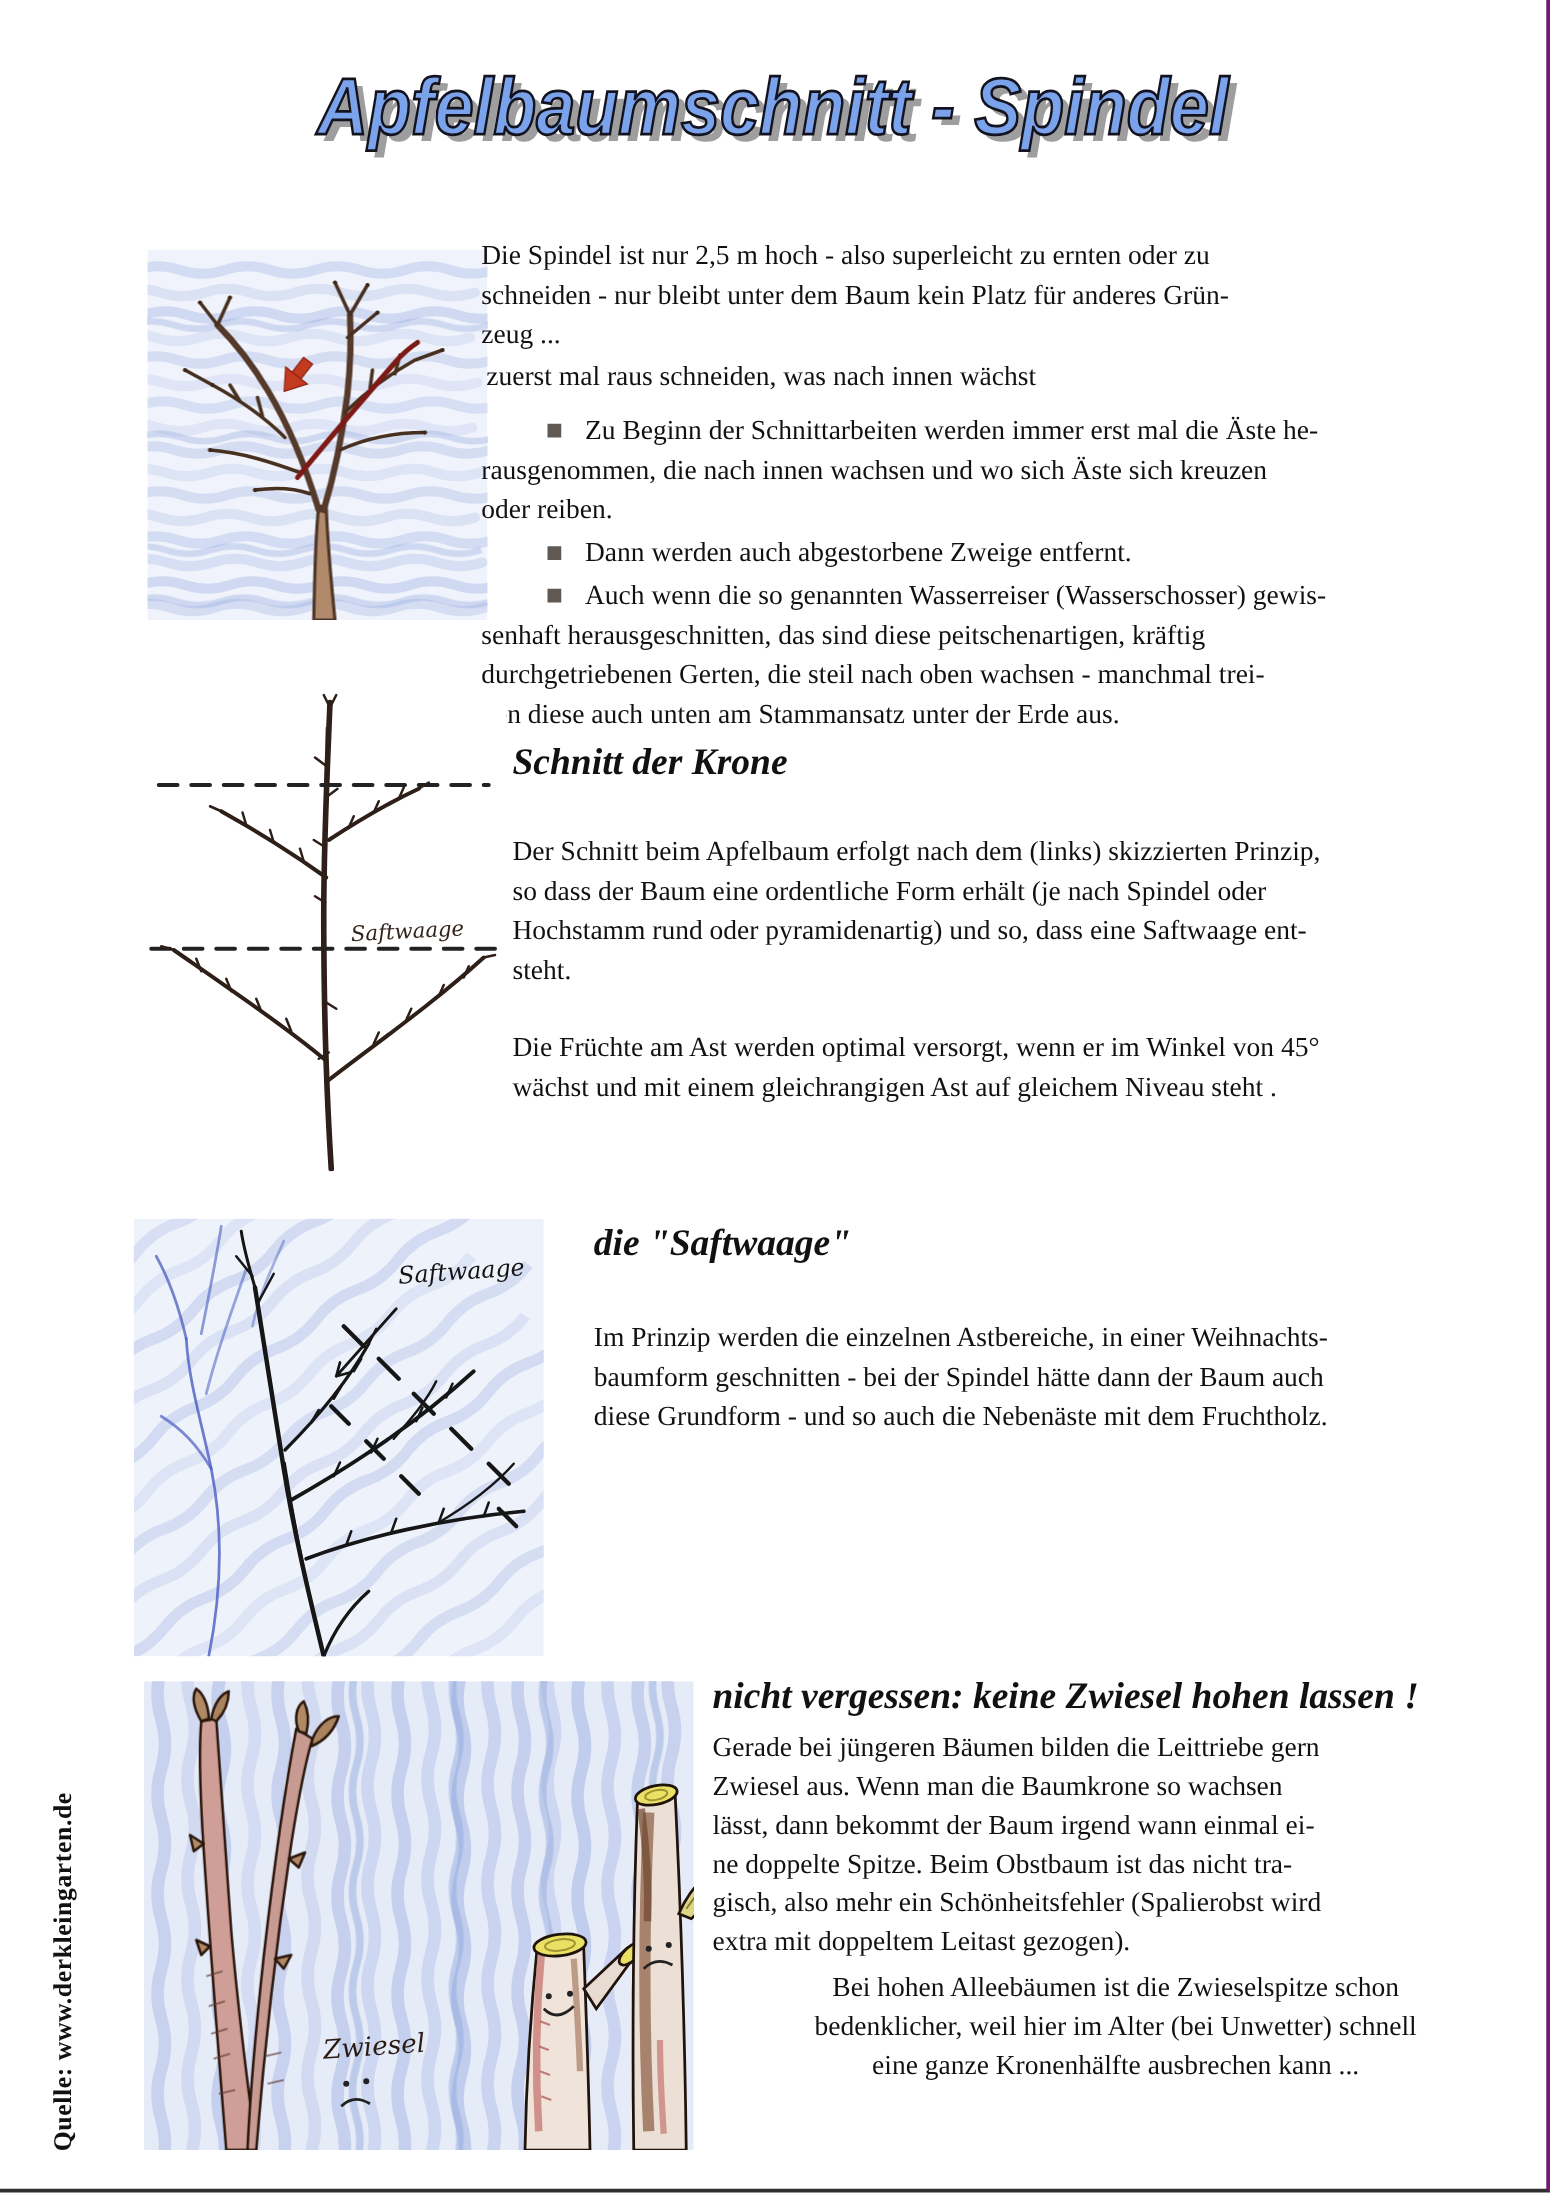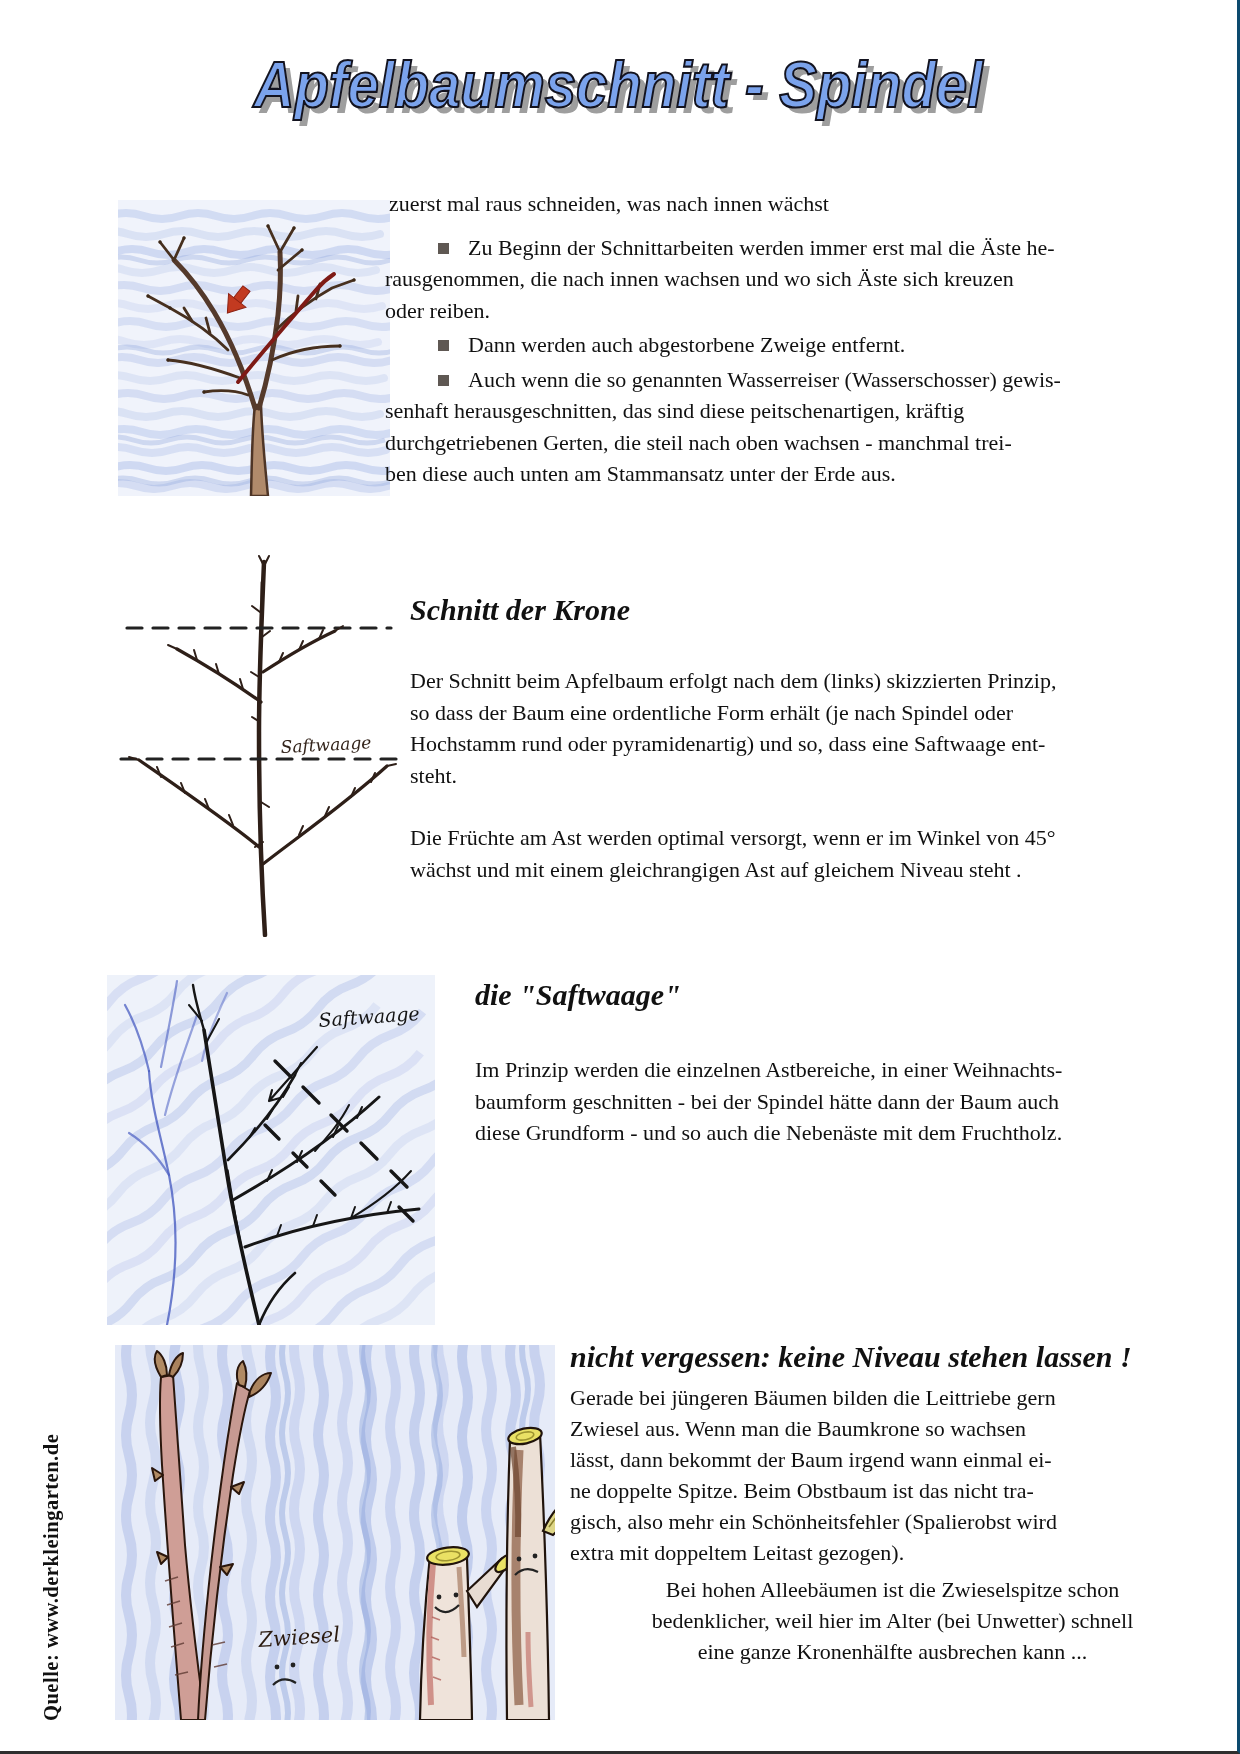--- a/index.html
+++ b/index.html
@@ -1,21 +1,21 @@
 <!DOCTYPE html>
 <html><head>
 <meta charset="utf-8">
 <style>
   html,body{margin:0;padding:0;background:#888;}
   #page{
     position:relative;
     width:1240px;height:1754px;
     background:#ffffff;
     box-sizing:border-box;
-    border-right:3px solid #0c4a6e;
+    border-right:3px solid #701a75;
     border-bottom:3px solid #2e2e2e;
     overflow:hidden;
     font-family:"Liberation Serif","DejaVu Serif",serif;
     color:#111;
     text-decoration:underline;
   }
   .doc-title{
     position:absolute;top:48px;left:0;width:100%;
     text-align:center;
   }
@@ -124,20 +124,23 @@
         <path d="M120,182 C146,150 172,120 198,90 C204,83 210,78 216,74" stroke="#7e1a15" stroke-width="4"></path>
         <g transform="translate(118,102) rotate(38)" fill="#c23a20" stroke="#8d2112" stroke-width="1">
           <rect x="-4.5" y="-17" width="9" height="16"></rect>
           <polygon points="-11,-2 11,-2 0,14"></polygon>
         </g>
       </g>
     </svg>
   </div>
 
   <div class="txtcol" style="left:385px;top:188px;width:760px;">
+    <p class="para lines">Die Spindel ist nur 2,5 m hoch - also superleicht zu ernten oder zu
+schneiden - nur bleibt unter dem Baum kein Platz für anderes Grün-
+zeug ...</p>
     <p class="para" style="padding-left:4px;">zuerst mal raus schneiden, was nach innen wächst</p>
     <div class="gap"></div>
     <div class="bullet-item">
       <span class="bullet-sq"></span><span class="lines">Zu Beginn der Schnittarbeiten werden immer erst mal die Äste he-
 rausgenommen, die nach innen wachsen und wo sich Äste sich kreuzen
 oder reiben.</span>
     </div>
     <div class="bullet-item">
       <span class="bullet-sq"></span><span class="lines">Dann werden auch abgestorbene Zweige entfernt.</span>
     </div>
@@ -337,21 +340,21 @@
       </g>
       <g>
         <circle cx="404" cy="214" r="2.4" fill="#222"></circle>
         <circle cx="420" cy="211" r="2.4" fill="#222"></circle>
         <path d="M400,230 Q410,220 423,227" fill="none" stroke="#222" stroke-width="2.2"></path>
       </g>
     </svg>
   </div>
 
   <div class="txtcol" style="left:570px;top:1342px;width:645px;line-height:31px;">
-    <h2 class="sec-heading">nicht vergessen: keine Niveau stehen lassen !</h2>
+    <h2 class="sec-heading">nicht vergessen: keine Zwiesel hohen lassen !</h2>
     <p class="para lines" style="margin-top:10px;">Gerade bei jüngeren Bäumen bilden die Leittriebe gern
 Zwiesel aus. Wenn man die Baumkrone so wachsen
 lässt, dann bekommt der Baum irgend wann einmal ei-
 ne doppelte Spitze. Beim Obstbaum ist das nicht tra-
 gisch, also mehr ein Schönheitsfehler (Spalierobst wird
 extra mit doppeltem Leitast gezogen).</p>
     <p class="para lines" style="margin-top:6px;text-align:center;">Bei hohen Alleebäumen ist die Zwieselspitze schon
 bedenklicher, weil hier im Alter (bei Unwetter) schnell
 eine ganze Kronenhälfte ausbrechen kann ...</p>
   </div>

